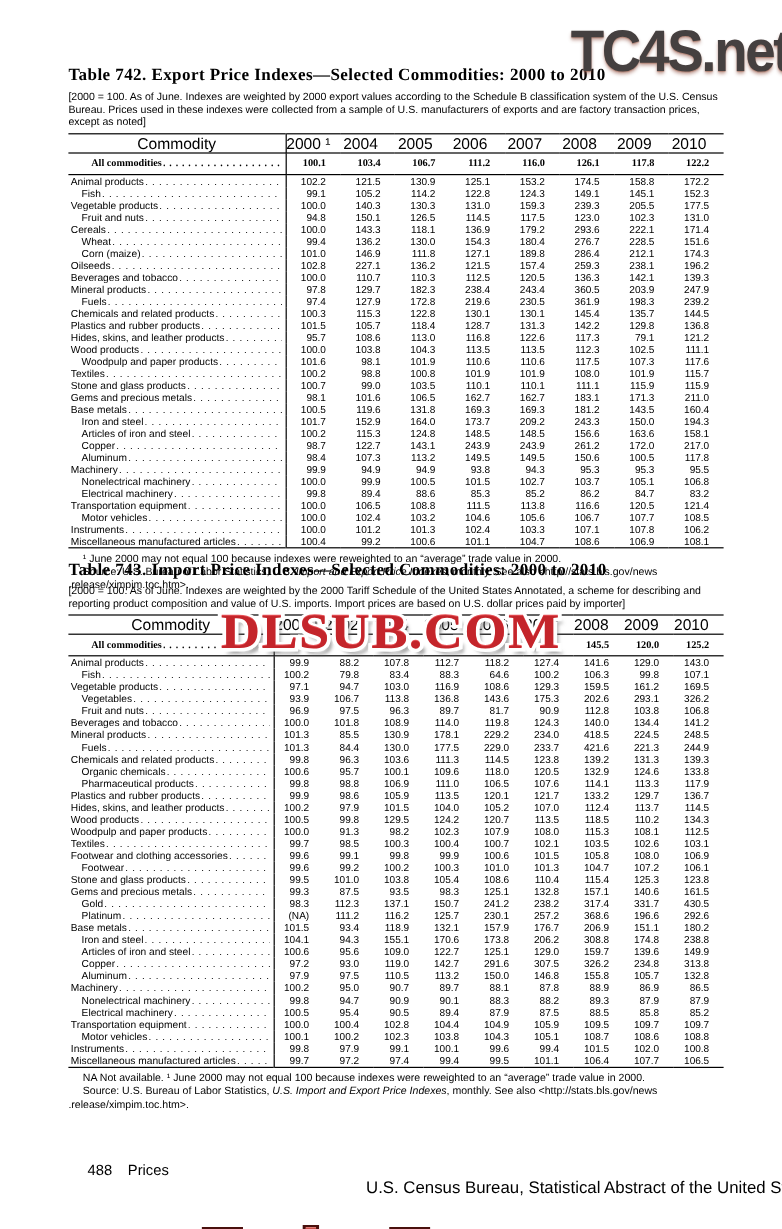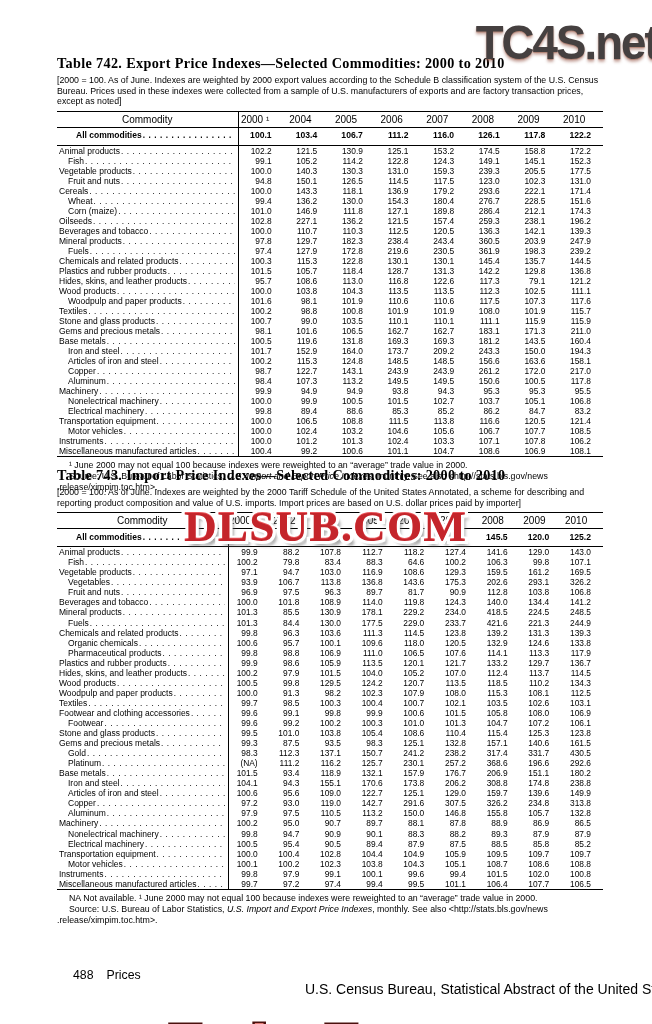--- a/index.html
+++ b/index.html
@@ -11,33 +11,33 @@
   #sec742{top:40px;}
   #sec743{top:452px;}
   .ttl{font-family:"Liberation Serif",serif;font-weight:700;font-size:14.2px;
        letter-spacing:.35px;white-space:nowrap;}
   .note{font-size:8.8px;line-height:10.6px;margin-top:3px;}
 
   table.ptable{border-collapse:collapse;table-layout:fixed;width:100%;
                border-top:1.4px solid #000;border-bottom:1.4px solid #000;margin-top:4px;}
   .ptable th,.ptable td{padding:0;vertical-align:middle;}
   .ptable thead th{border-bottom:1px solid #000;height:15px;font-weight:400;
-                   font-size:10px;vertical-align:middle;}
+                   font-size:13px;vertical-align:middle;}
   th.commod{text-align:center;}
   th.year{padding-right:12px;white-space:nowrap;}
   .lblcell{border-right:1px solid #000;overflow:hidden;}
   .lwrap{display:flex;align-items:baseline;overflow:hidden;padding-left:2px;}
   .lab{white-space:nowrap;font-size:8.5px;}
   .dots{flex:1 1 auto;overflow:hidden;white-space:nowrap;margin:0 3px 0 1px;font-size:8.2px;}
   .dots::after{content:". . . . . . . . . . . . . . . . . . . . . . . . . . . . . . . . . . . . . . . . . . . . . . . . . . . . . . . . . . . .";letter-spacing:.6px;}
   td.num{text-align:right;padding-right:12px;font-size:8.4px;white-space:nowrap;}
   #sec742 tbody td{height:9.55px;}
   #sec743 tbody td{height:10.05px;}
   tr.allcomm td{border-bottom:1px solid #000;font-weight:700;height:15px !important;
-                font-size:8.6px;padding-bottom:2px;}
+                font-size:8.6px;padding-bottom:2px;font-family:Liberation Serif, serif;}
   tr.allcomm td.num{font-size:8.6px;}
   .ind1 .lwrap{padding-left:11px;}
   .acl .lwrap{padding-left:19px;}
 
   .fn{margin-top:3.5px;font-size:8.8px;line-height:10.7px;}
   .fnline{white-space:nowrap;}
   .fi{padding-left:12px;}
 
   
   .pgline{position:absolute;left:73px;top:953px;font-size:12.3px;}

